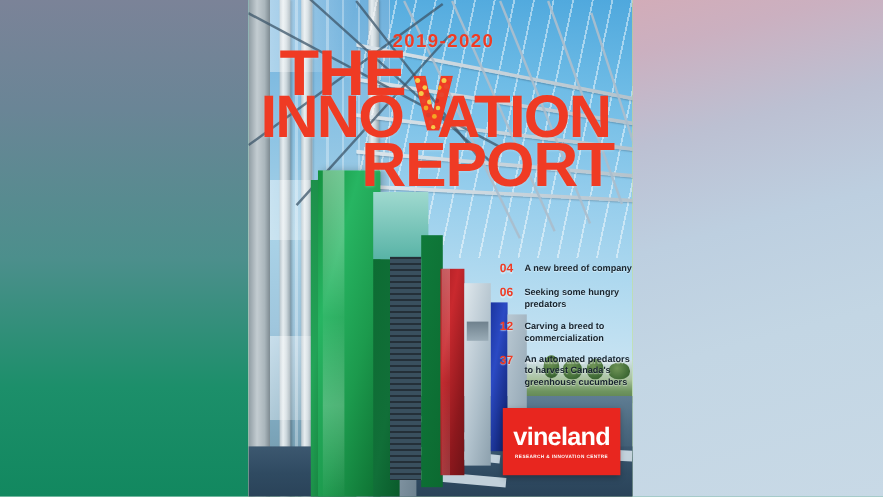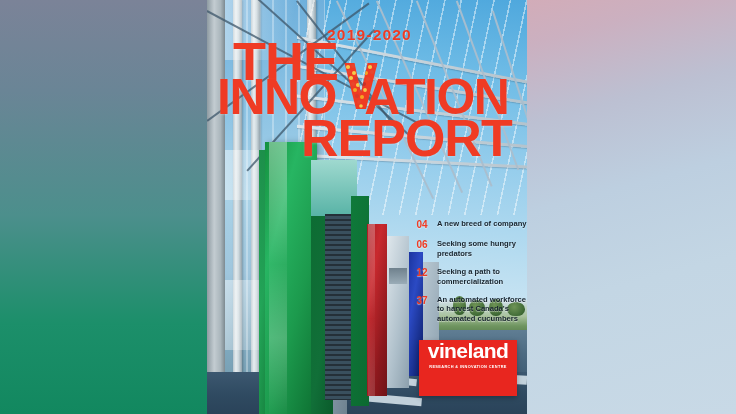--- a/index.html
+++ b/index.html
@@ -339,21 +339,21 @@
   
   .logo {
     position: absolute;
     left: 212px; top: 340px;
     width: 98px; height: 56px;
     background: #e8261f;
     box-shadow: 0 2px 5px rgba(0,0,0,0.28);
     display: flex;
     flex-direction: column;
     align-items: center;
-    justify-content: flex-start;
+    justify-content: center;
   }
   .logo-word {
     font-family: "Liberation Sans", sans-serif;
     font-weight: 700;
     font-size: 21px;
     color: #ffffff;
     letter-spacing: -0.6px;
     line-height: 1;
   }
   .logo-sub {
@@ -498,26 +498,26 @@
         <div class="toc-txt">A new breed of company</div>
       </div>
 
       <div class="toc-row">
         <div class="toc-num">06</div>
         <div class="toc-txt">Seeking some hungry predators</div>
       </div>
 
       <div class="toc-row">
         <div class="toc-num">12</div>
-        <div class="toc-txt">Seeking a path to commercialization</div>
+        <div class="toc-txt">Carving a breed to commercialization</div>
       </div>
 
       <div class="toc-row">
         <div class="toc-num">37</div>
-        <div class="toc-txt">An automated workforce to harvest Canada's automated cucumbers</div>
+        <div class="toc-txt">An automated predators to harvest Canada's greenhouse cucumbers</div>
       </div>
 
     </div>
 
     <div class="logo">
       <div class="logo-word">vineland</div>
       <div class="logo-sub">RESEARCH &amp; INNOVATION CENTRE</div>
     </div>
 
   </div>

